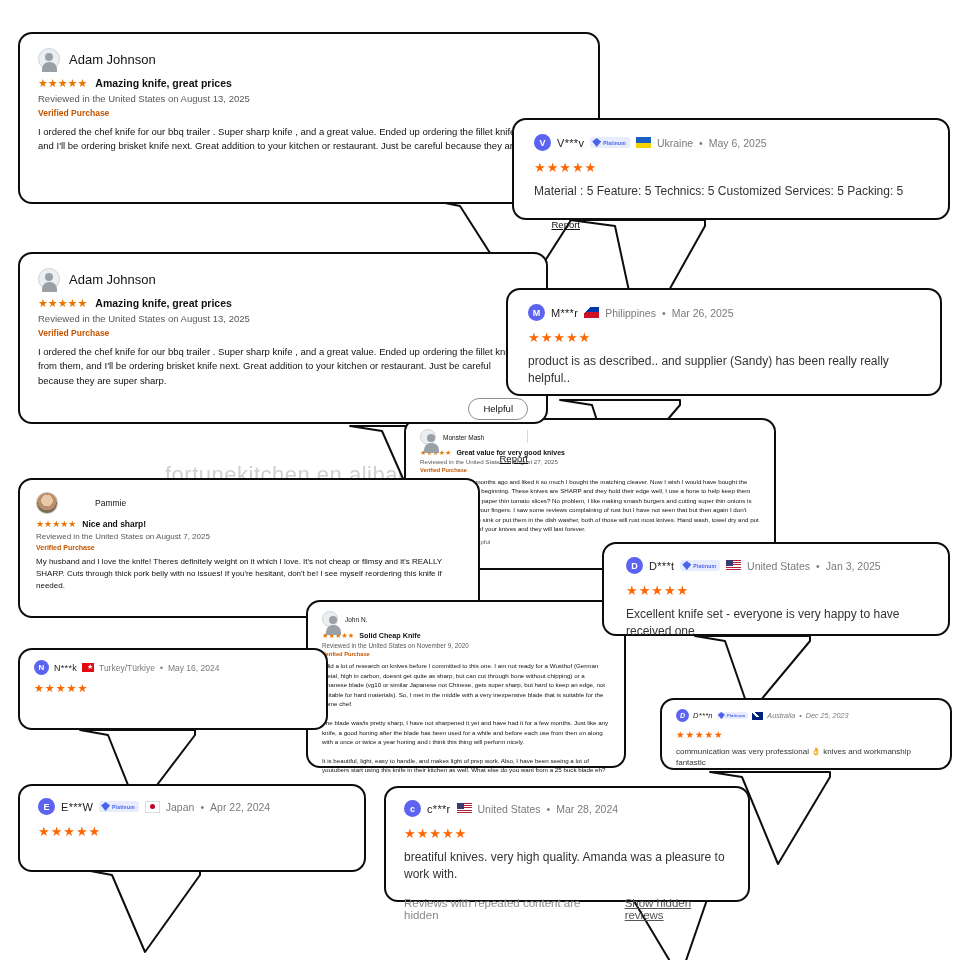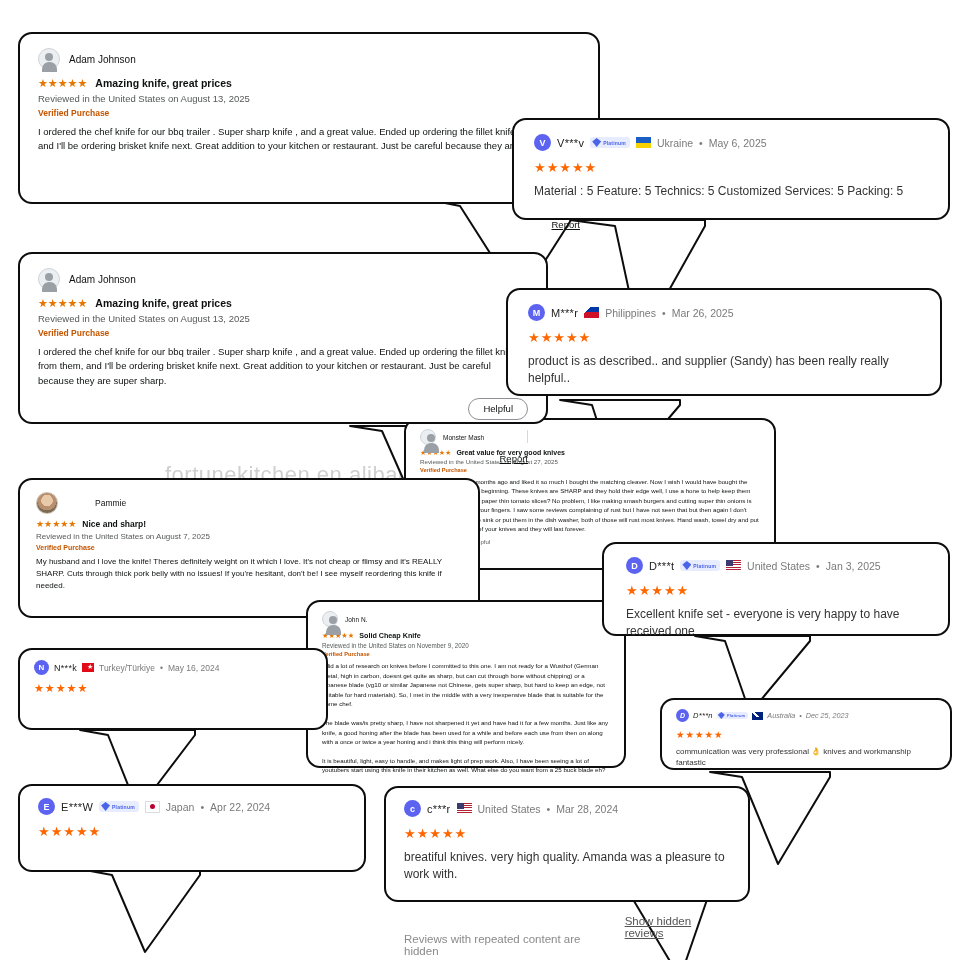--- a/index.html
+++ b/index.html
@@ -49,21 +49,21 @@
   .avatar-ph::after{
     content:"";position:absolute;left:2.5px;top:13px;width:15px;height:10px;
     border-radius:7px 7px 0 0;background:#9aa0a6;
   }
   .avatar-ph.ring{background:#eceff1;border:1px solid #cfd4d8;}
   .avatar-img{
     width:20px;height:20px;border-radius:50%;flex:0 0 auto;
     background:radial-gradient(circle at 50% 38%, #e8c9a8 0 36%, #b89070 37% 60%, #7b6a54 61% 100%);
     border:1px solid #cbbfae;
   }
-  .az-name{font-size:10px;color:#111;}
+  .az-name{font-size:13px;color:#111;}
   .az-title-row{display:flex;align-items:center;gap:8px;margin-top:7px;}
   .stars{color:#e77600;letter-spacing:0px;line-height:1;white-space:nowrap;}
   .az-title{font-size:10.5px;font-weight:bold;color:#0f1111;}
   .az-meta{font-size:9.5px;color:#565959;margin-top:4px;}
   .az-verified{font-size:8.5px;color:#c45500;font-weight:bold;margin-top:4px;}
   .az-body{font-size:9.5px;color:#0f1111;line-height:1.5;margin-top:7px;position:relative;z-index:2;}
   .az-body p{margin:0 0 9px 0;}
   .az-body p:last-child{margin-bottom:0;}
   .az-helpfulcount{font-size:8.5px;color:#565959;margin-top:9px;}
   .az-actions{display:flex;align-items:flex-end;gap:10px;margin-top:10px;flex-direction:column;}
@@ -109,21 +109,21 @@
     background:linear-gradient(45deg,transparent 40%,#fff 40% 60%,transparent 60%),#00247d;}
   .f-jp{background:#fff;border:1px solid #ddd;position:relative;}
   .f-jp::after{content:"";position:absolute;left:4.5px;top:2.5px;width:5px;height:5px;border-radius:50%;background:#bc002d;}
   .ab-country{font-size:10.5px;color:#7a7a7a;}
   .ab-dot{font-size:10.5px;color:#7a7a7a;}
   .ab-date{font-size:10.5px;color:#7a7a7a;}
   .ab-stars{color:#ff6600;font-size:13px;letter-spacing:1px;margin-top:10px;line-height:1;}
   .ab-attr{font-size:10.5px;color:#7b7b7b;margin-top:9px;}
   .ab-text{font-size:12px;color:#333;margin-top:9px;line-height:1.45;}
   .ab-hidden-row{display:flex;align-items:center;gap:9px;margin-top:13px;}
-  .ab-hidden-note{font-size:11.5px;color:#8a8a8a;margin-top:36px;}
+  .ab-hidden-note{font-size:11.5px;color:#8a8a8a;}
   .ab-hidden-link{font-size:11.5px;color:#555;text-decoration:underline;}
 </style>
 </head>
 <body>
 
 <div id="stage">
 
   <svg class="tail" style="left:400px;top:190px;width:300px;height:130px;z-index:3;">
     <polygon points="30,10 180,10 180,16 120,110 60,16" fill="#ffffff" stroke="#0d0d0d" stroke-width="2" stroke-linejoin="round"></polygon>
   </svg>

